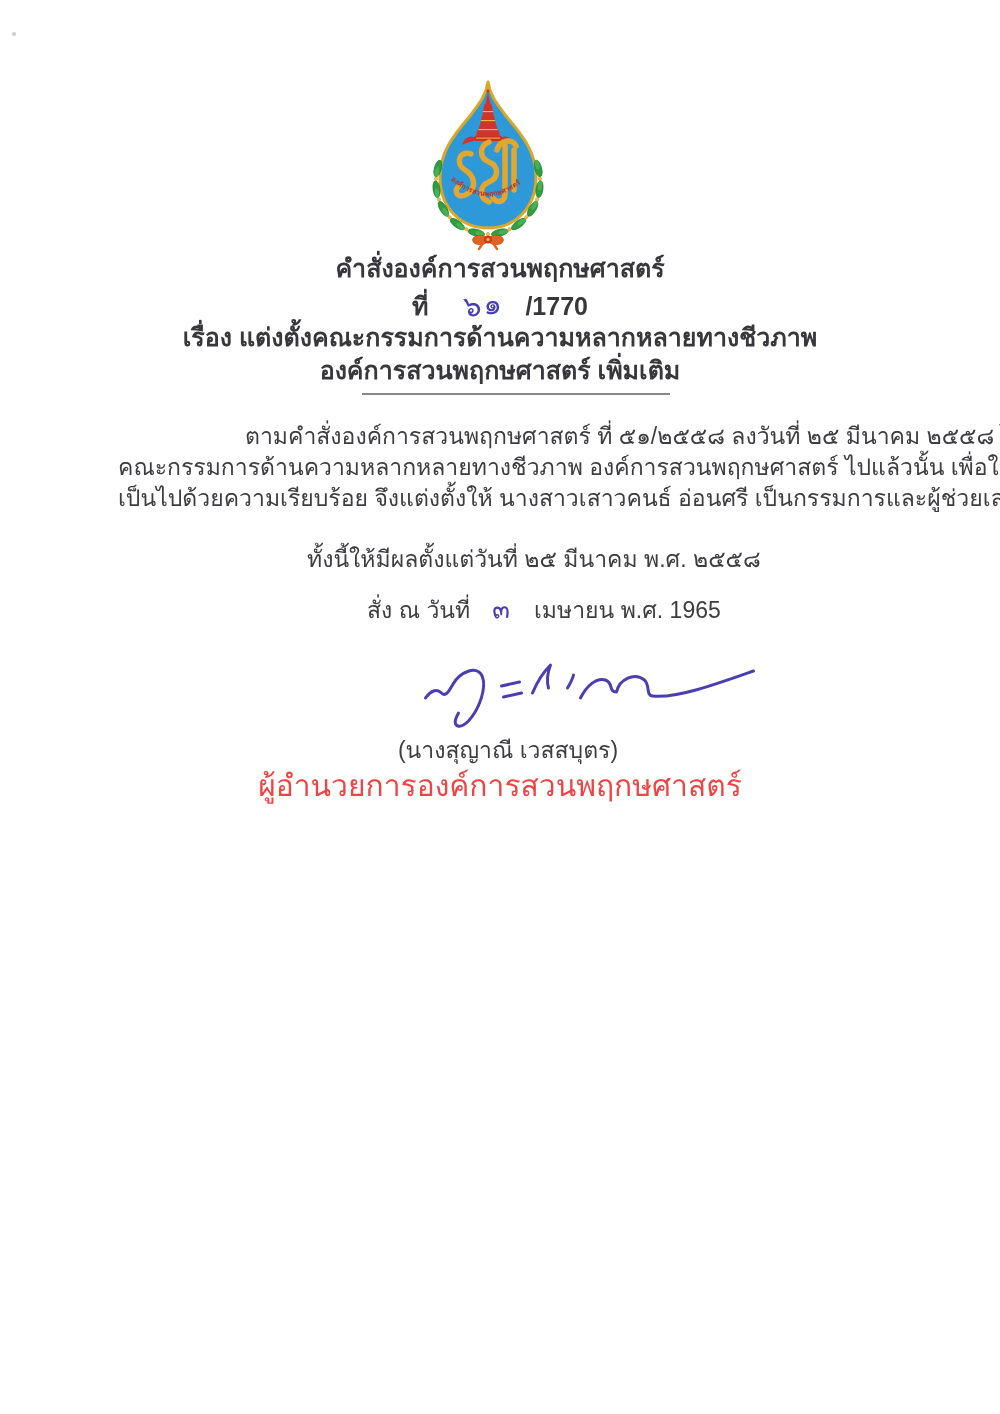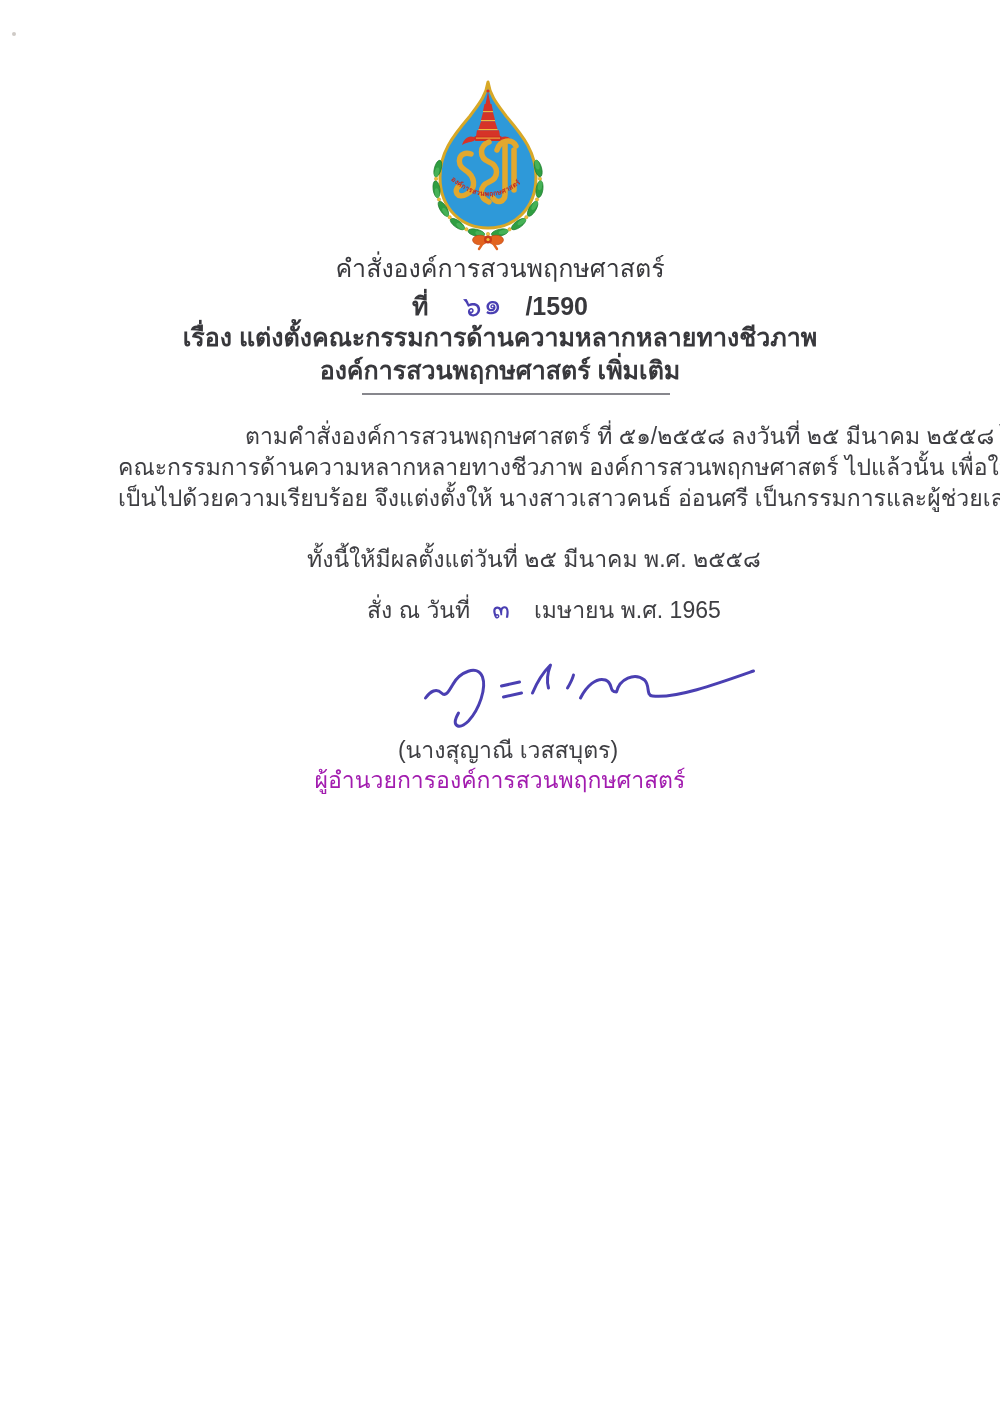--- a/index.html
+++ b/index.html
@@ -7,21 +7,21 @@
     position:relative;
     width:1000px;height:1414px;
     margin:0 auto;
     background:#ffffff;
     font-family:"Liberation Sans","DejaVu Sans",sans-serif;
     color:#3e3e42;
     overflow:hidden;
   }
   .abs{position:absolute;}
   .centered{left:0;width:1000px;text-align:center;}
-  .title-main{top:248px;font-size:25px;font-weight:400;color:#38383c;}
+  .title-main{top:248px;font-size:25px;font-weight:700;color:#38383c;}
   .number-line{top:282px;font-size:25px;font-weight:600;color:#38383c;}
   .number-line .gap-l{display:inline-block;width:34px;}
   .number-line .gap-r{display:inline-block;width:22px;}
   .subject-1{top:317px;font-size:25px;font-weight:600;color:#38383c;}
   .subject-2{top:350px;font-size:25px;font-weight:600;color:#38383c;}
   .handwritten{
     color:#4a3fb2;
     font-size:29px;
     font-weight:500;
     display:inline-block;
@@ -30,21 +30,21 @@
   }
   .divider{top:393px;left:362px;width:308px;height:2px;background:#87878d;}
   .para{top:421px;left:118px;width:800px;font-size:23px;line-height:31px;color:#3e3e42;}
   .para .pline{white-space:nowrap;}
   .para .pline.first{text-indent:127px;}
   .effective{top:541px;left:307px;font-size:23px;white-space:nowrap;color:#3e3e42;}
   .issued{top:588px;left:367px;font-size:23px;white-space:nowrap;color:#3e3e42;}
   .issued .hw{font-size:26px;margin:0 22px;transform:rotate(-3deg);}
   .sig{top:643px;left:415px;width:345px;height:100px;}
   .signer-name{top:732px;font-size:23px;color:#3e3e42;transform:translateX(8px);}
-  .signer-pos{top:762px;font-size:23px;color:#a21caf;}
+  .signer-pos{top:762px;font-size:30px;color:#ef4444;}
   .logo{top:78px;left:413px;width:150px;height:175px;}
   .speck{top:32px;left:12px;width:4px;height:4px;border-radius:50%;background:#b9b4ae;opacity:.7;}
 </style>
 </head>
 <body>
 
 <div class="page">
 
   <div class="abs speck"></div>
 
@@ -143,21 +143,21 @@
       <ellipse cx="83" cy="162" rx="7.5" ry="4.8" fill="#e2631f" stroke="#b94412" stroke-width="0.6"></ellipse>
       <path d="M70 165 L66 171 M80 165 L84 171" stroke="#e2631f" stroke-width="2.4" stroke-linecap="round"></path>
       <circle cx="75" cy="161.5" r="4" fill="#c83c18"></circle>
       <circle cx="75" cy="161.5" r="1.6" fill="#f2c03c"></circle>
     </g>
   </svg>
 
   <div class="abs centered title-main">คำสั่งองค์การสวนพฤกษศาสตร์</div>
 
   <div class="abs centered number-line">
-    <span>ที่</span><span class="gap-l"></span><span class="handwritten">๖๑</span><span class="gap-r"></span><span>/1590</span>
+    <span>ที่</span><span class="gap-l"></span><span class="handwritten">๖๑</span><span class="gap-r"></span><span>/1770</span>
   </div>
 
   <div class="abs centered subject-2">องค์การสวนพฤกษศาสตร์  เพิ่มเติม</div>
   <div class="abs centered subject-1">เรื่อง แต่งตั้งคณะกรรมการด้านความหลากหลายทางชีวภาพ</div>
 
   <div class="abs divider"></div>
 
   <div class="abs para">
     <div class="pline first">ตามคำสั่งองค์การสวนพฤกษศาสตร์ ที่ ๕๑/๒๕๕๘  ลงวันที่ ๒๕ มีนาคม ๒๕๕๘ ได้แต่งตั้ง</div>
     <div class="pline">คณะกรรมการด้านความหลากหลายทางชีวภาพ องค์การสวนพฤกษศาสตร์ ไปแล้วนั้น เพื่อให้การดำเนินงาน</div>

